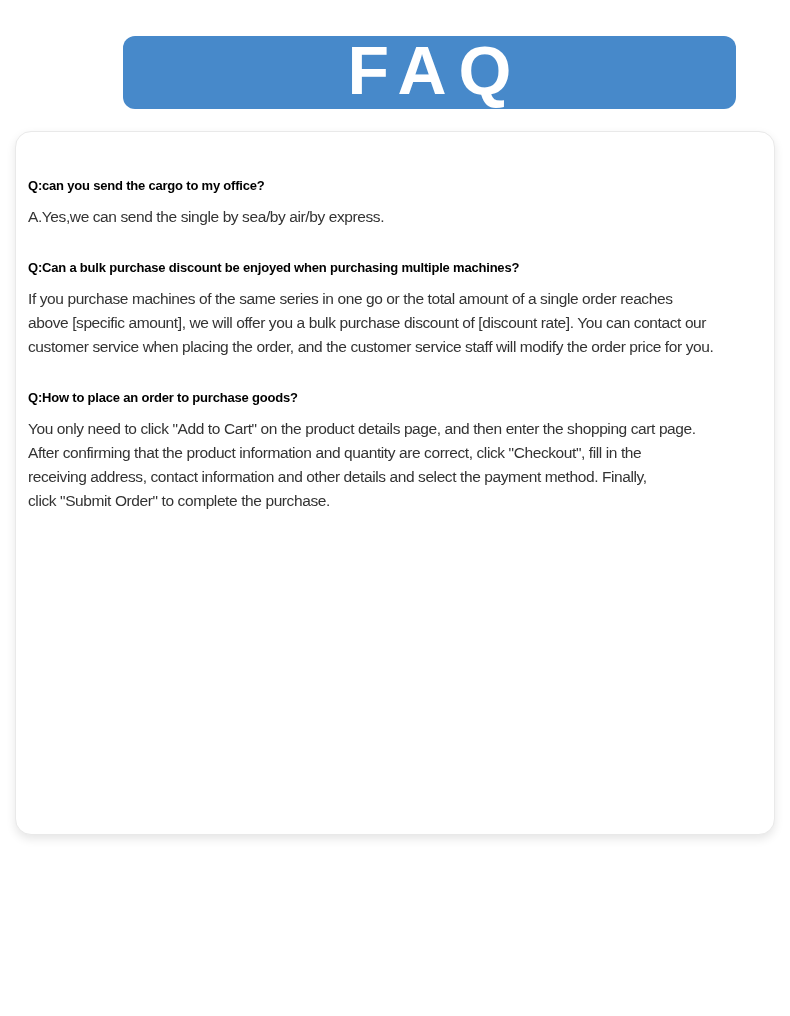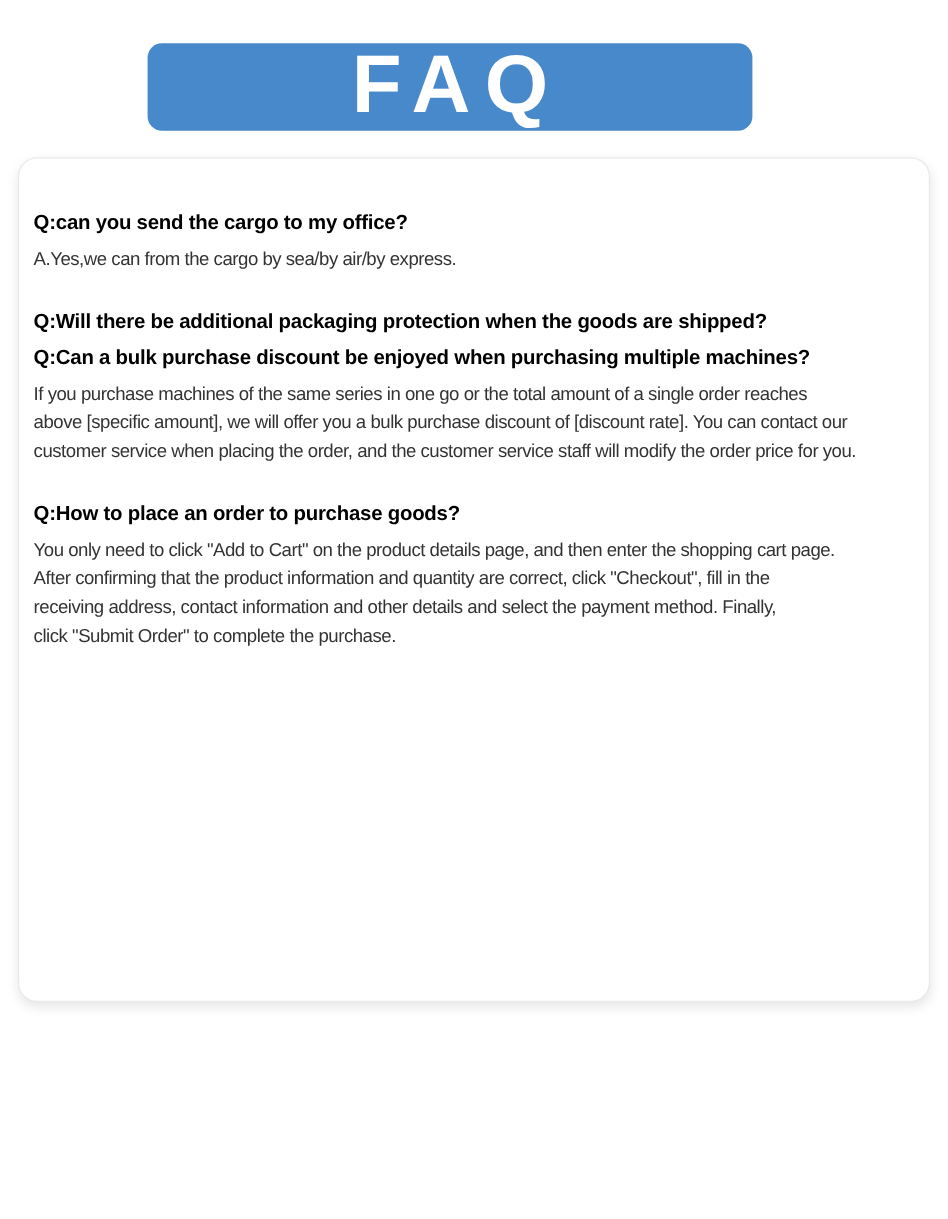--- a/index.html
+++ b/index.html
@@ -13,21 +13,21 @@
     position: relative;
     font-family: "Liberation Sans", sans-serif;
     overflow: hidden;
   }
 
   
   .faq-banner {
     position: absolute;
     left: 123px;
     top: 36px;
-    width: 504px;
+    width: 613px;
     height: 73px;
     border-radius: 12px;
     display: flex;
     align-items: center;
     justify-content: center;
     background: #4789CA;
     text-align: right;
   }
   .faq-banner .faq-title {
     color: #ffffff;
@@ -51,21 +51,21 @@
     border: 1px solid #e9e9e9;
     border-radius: 16px;
     box-shadow: 0 4px 10px rgba(0, 0, 0, 0.10);
     padding: 43px 25px 0 12px;
   }
 
   .faq-item { margin: 0; }
 
   .faq-question {
     margin: 0 0 8px 0;
-    font-size: 17px;
+    font-size: 13px;
     font-weight: bold;
     color: #000000;
     line-height: 22px;
     letter-spacing: -0.2px;
   }
 
   .faq-answer {
     margin: 0 0 28px 0;
     font-size: 15.5px;
     font-weight: normal;
@@ -79,25 +79,24 @@
 <body style="background: rgb(255, 255, 255);">
 
 <div class="faq-banner" style="background: rgb(71, 137, 202);">
   <span class="faq-title" style="color: rgb(255, 255, 255);">FAQ</span>
 </div>
 
 <div class="faq-card">
 
   <section class="faq-item">
     <h3 class="faq-question">Q:can you send the cargo to my office?</h3>
-    <p class="faq-answer">A.Yes,we can from the cargo by sea/by air/by express.</p>
+    <p class="faq-answer">A.Yes,we can send the single by sea/by air/by express.</p>
   </section>
 
   <section class="faq-item">
-    <h3 class="faq-question">Q:Will there be additional packaging protection when the goods are shipped?</h3>
   </section>
 
   <section class="faq-item">
     <h3 class="faq-question">Q:Can a bulk purchase discount be enjoyed when purchasing multiple machines?</h3>
     <p class="faq-answer">If you purchase machines of the same series in one go or the total amount of a single order reaches
 above [specific amount], we will offer you a bulk purchase discount of [discount rate]. You can contact our
 customer service when placing the order, and the customer service staff will modify the order price for you.</p>
   </section>
 
   <section class="faq-item">

